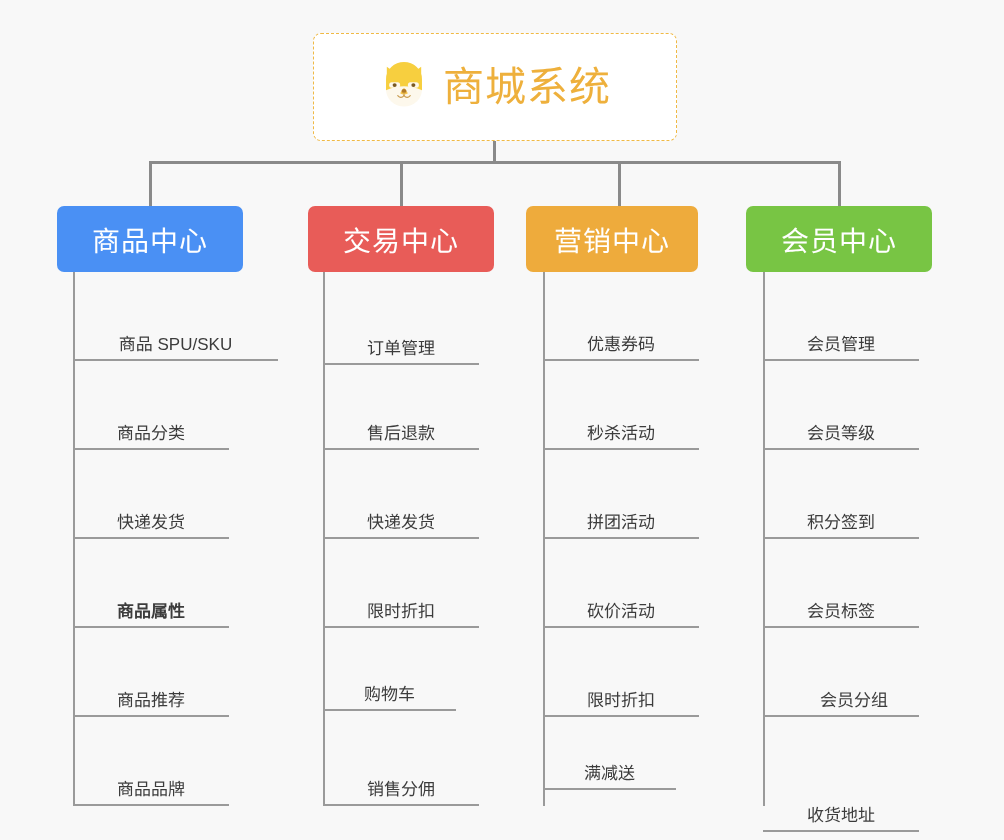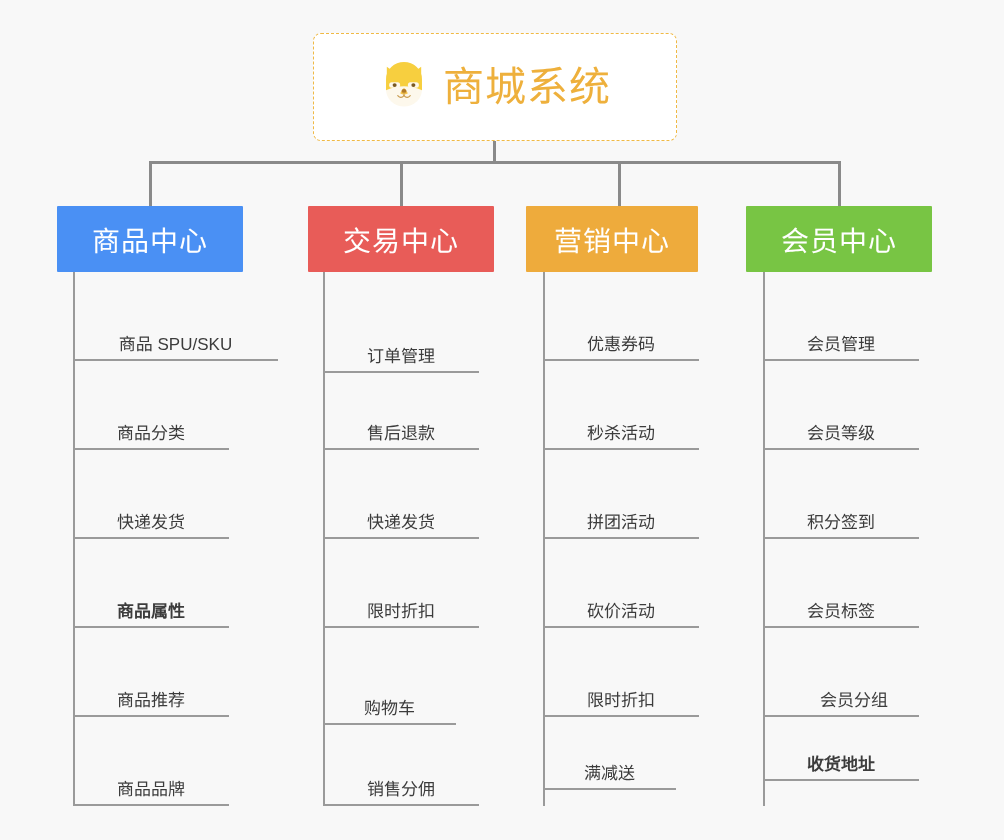--- a/index.html
+++ b/index.html
@@ -58,21 +58,21 @@
     background: #8a8a8a;
   }
   .conn-v { width: 3px; }
   .conn-h { height: 3px; }
 
   
   .cat-box {
     position: absolute;
     top: 206px;
     height: 66px;
-    border-radius: 1px;
+    border-radius: 7px;
     display: flex;
     align-items: center;
     justify-content: center;
     color: #ffffff;
     font-size: 28px;
     letter-spacing: 1px;
     white-space: nowrap;
     box-sizing: border-box;
   }
 
@@ -178,33 +178,33 @@
     <div class="leaf" style="top:356px; width:156px;">
       <span class="leaf-label">商品推荐</span>
     </div>
     <div class="leaf" style="top:445px; width:156px;">
       <span class="leaf-label">商品品牌</span>
     </div>
   </div>
 
   <div class="branch" style="left:323px; width:160px;">
     <div class="spine" style="height:534px;"></div>
-    <div class="leaf" style="top:12px; width:156px;">
+    <div class="leaf" style="top:4px; width:156px;">
       <span class="leaf-label">订单管理</span>
     </div>
     <div class="leaf" style="top:89px; width:156px;">
       <span class="leaf-label">售后退款</span>
     </div>
     <div class="leaf" style="top:178px; width:156px;">
       <span class="leaf-label">快递发货</span>
     </div>
     <div class="leaf" style="top:267px; width:156px;">
       <span class="leaf-label">限时折扣</span>
     </div>
-    <div class="leaf" style="top:364px; width:133px;">
+    <div class="leaf" style="top:350px; width:133px;">
       <span class="leaf-label">购物车</span>
     </div>
     <div class="leaf" style="top:445px; width:156px;">
       <span class="leaf-label">销售分佣</span>
     </div>
   </div>
 
   <div class="branch" style="left:543px; width:160px;">
     <div class="spine" style="height:534px;"></div>
     <div class="leaf" style="top:0px; width:156px;">
@@ -237,18 +237,18 @@
     </div>
     <div class="leaf" style="top:178px; width:156px;">
       <span class="leaf-label">积分签到</span>
     </div>
     <div class="leaf" style="top:267px; width:156px;">
       <span class="leaf-label">会员标签</span>
     </div>
     <div class="leaf" style="top:356px; width:156px;padding-left:26px;">
       <span class="leaf-label">会员分组</span>
     </div>
-    <div class="leaf" style="top:420px; width:156px;font-weight:bold;">
+    <div class="leaf" style="top:471px; width:156px;">
       <span class="leaf-label">收货地址</span>
     </div>
   </div>
 
 </div>
 
 </body></html>

